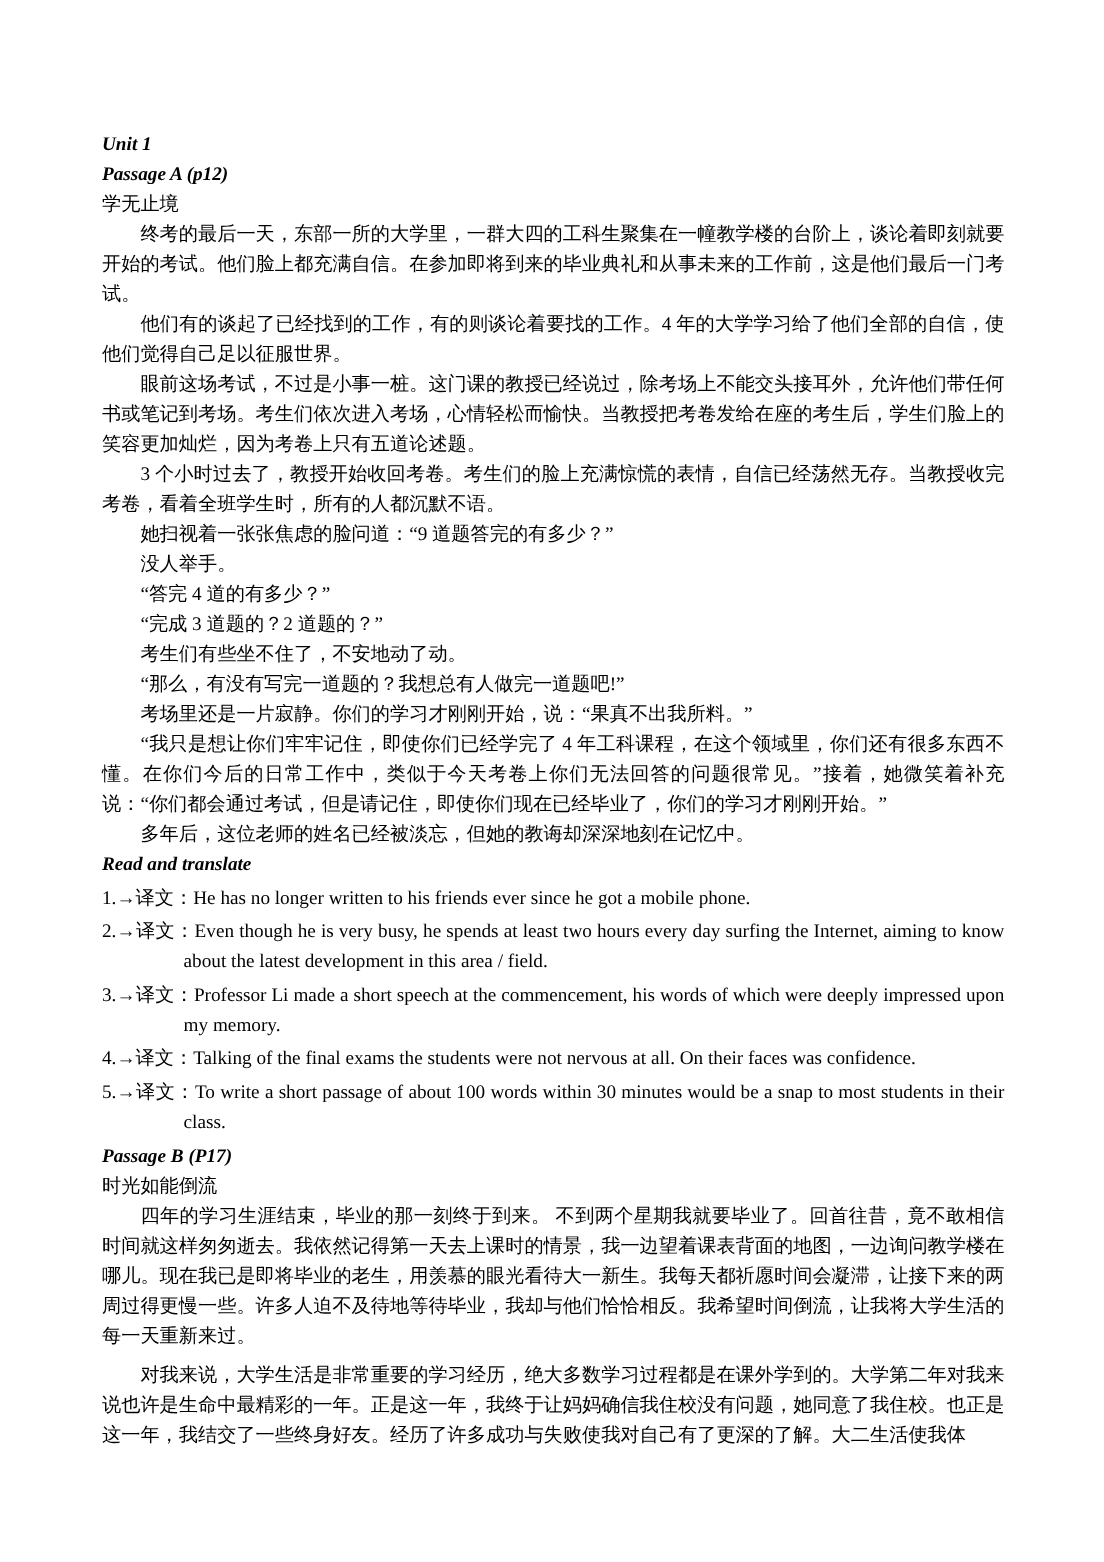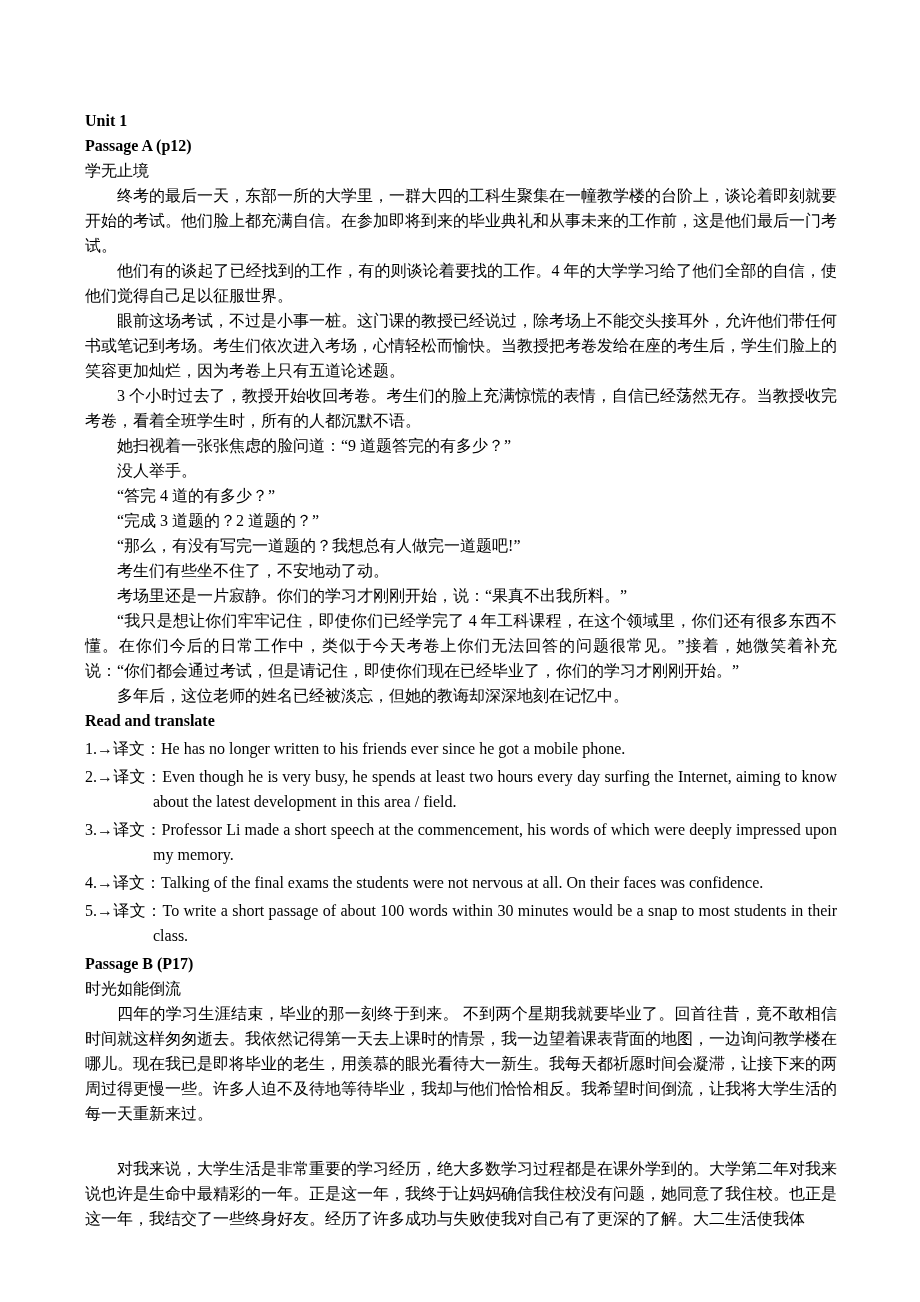--- a/index.html
+++ b/index.html
@@ -16,62 +16,63 @@
       font-size: 16px;
       overflow: hidden;
     }
     .content {
       padding: 108px 83px 0 85px;
     }
     .heading {
       font-weight: 700;
       line-height: 25px;
       text-align: left;
+      font-style: italic;
     }
     .center-title {
       text-align: left;
       line-height: 25px;
     }
     .para {
       margin: 0;
       text-align: justify;
       text-indent: 2em;
       line-height: 25px;
       word-break: break-word;
     }
     .trans-item {
       line-height: 25px;
       margin: 3px 0;
       padding-left: 68px;
       text-indent: -68px;
       text-align: justify;
     }
     .trans-prefix { white-space: nowrap; }
-    .pb-gap { margin-top: 30px; }
+    .pb-gap { margin-top: 8px; }
   </style>
 </head>
 <body>
 
 <div class="page">
   <div class="content">
 
     <div class="heading">Unit 1</div>
     <div class="heading">Passage A (p12)</div>
     <div class="center-title">学无止境</div>
 
     <p class="para">终考的最后一天，东部一所的大学里，一群大四的工科生聚集在一幢教学楼的台阶上，谈论着即刻就要开始的考试。他们脸上都充满自信。在参加即将到来的毕业典礼和从事未来的工作前，这是他们最后一门考试。</p>
     <p class="para">他们有的谈起了已经找到的工作，有的则谈论着要找的工作。4 年的大学学习给了他们全部的自信，使他们觉得自己足以征服世界。</p>
     <p class="para">眼前这场考试，不过是小事一桩。这门课的教授已经说过，除考场上不能交头接耳外，允许他们带任何书或笔记到考场。考生们依次进入考场，心情轻松而愉快。当教授把考卷发给在座的考生后，学生们脸上的笑容更加灿烂，因为考卷上只有五道论述题。</p>
     <p class="para">3 个小时过去了，教授开始收回考卷。考生们的脸上充满惊慌的表情，自信已经荡然无存。当教授收完考卷，看着全班学生时，所有的人都沉默不语。</p>
     <p class="para">她扫视着一张张焦虑的脸问道：“9 道题答完的有多少？”</p>
     <p class="para">没人举手。</p>
     <p class="para">“答完 4 道的有多少？”</p>
     <p class="para">“完成 3 道题的？2 道题的？”</p>
+    <p class="para">考生们有些坐不住了，不安地动了动。</p>
     <p class="para">“那么，有没有写完一道题的？我想总有人做完一道题吧!”</p>
-    <p class="para">考生们有些坐不住了，不安地动了动。</p>
     <p class="para">考场里还是一片寂静。你们的学习才刚刚开始，说：“果真不出我所料。”</p>
     <p class="para">“我只是想让你们牢牢记住，即使你们已经学完了 4 年工科课程，在这个领域里，你们还有很多东西不懂。在你们今后的日常工作中，类似于今天考卷上你们无法回答的问题很常见。”接着，她微笑着补充说：“你们都会通过考试，但是请记住，即使你们现在已经毕业了，你们的学习才刚刚开始。”</p>
     <p class="para">多年后，这位老师的姓名已经被淡忘，但她的教诲却深深地刻在记忆中。</p>
 
     <div class="heading">Read and translate</div>
 
     <div class="trans-item"><span class="trans-prefix">1.→译文：</span><span>He has no longer written to his friends ever since he got a mobile phone.</span></div>
     <div class="trans-item"><span class="trans-prefix">2.→译文：</span><span>Even though he is very busy, he spends at least two hours every day surfing the Internet, aiming to know about the latest development in this area / field.</span></div>
     <div class="trans-item"><span class="trans-prefix">3.→译文：</span><span>Professor Li made a short speech at the commencement, his words of which were deeply impressed upon my memory.</span></div>
     <div class="trans-item"><span class="trans-prefix">4.→译文：</span><span>Talking of the final exams the students were not nervous at all. On their faces was confidence.</span></div>

